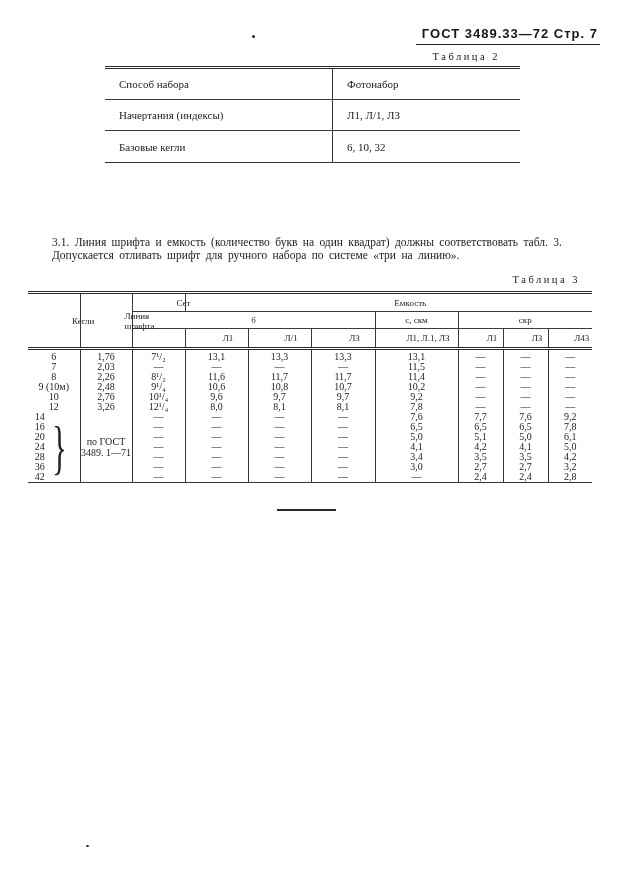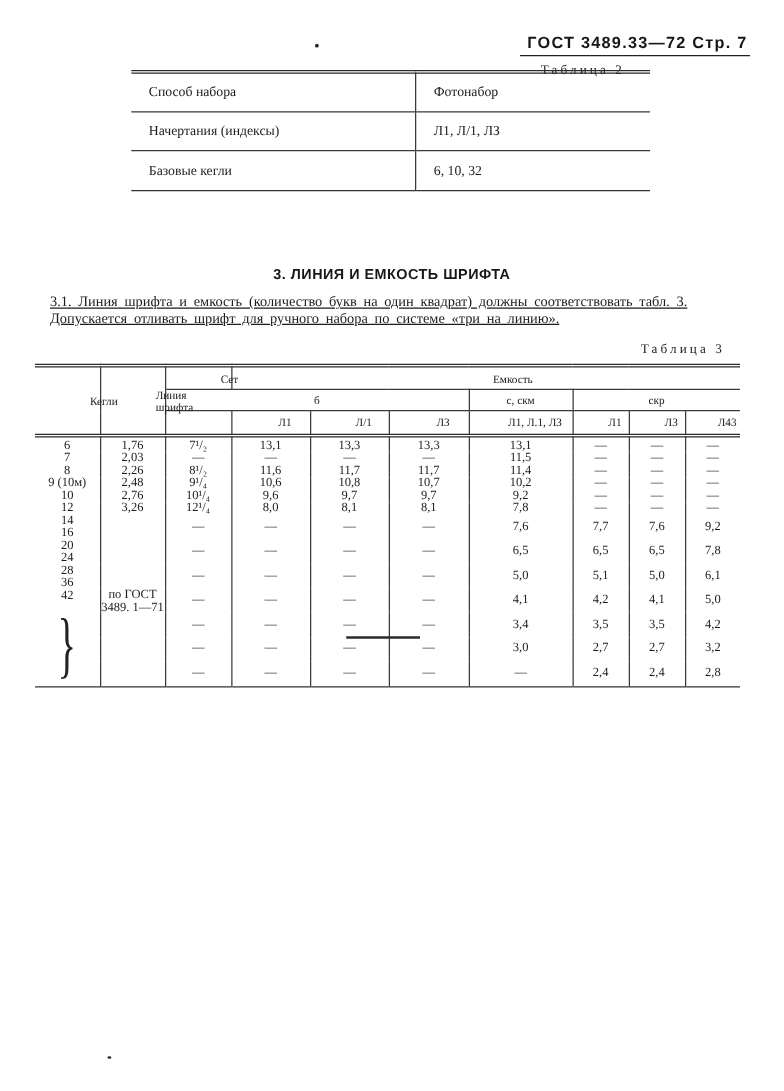--- a/index.html
+++ b/index.html
@@ -19,39 +19,39 @@
   }
   .lbl2{top:51px;right:127px;}
   .lbl3{top:274px;right:47px;}
   .speck{position:absolute;background:#222;border-radius:50%;}
   .speck1{left:252px;top:35px;width:3px;height:3px;}
   .speck2{left:86px;top:845px;width:3px;height:2px;}
 
   
   table{border-collapse:collapse;table-layout:fixed;}
   .t2{
-    position:absolute;left:105px;top:56px;width:415px;
+    position:absolute;left:105px;top:66px;width:415px;
     border-top:3px double #2a2a2a;border-bottom:1.3px solid #333;
     font-size:11px;
   }
   .t2 td{vertical-align:middle;padding:2px 8px 2px 14px;border-bottom:1.2px solid #3a3a3a;}
   .t2 tr:last-child td{border-bottom:none;}
   .t2 td.lab{width:205px;border-right:1.2px solid #3a3a3a;}
   .t2 tr:nth-child(1) td{height:26px;}
   .t2 tr:nth-child(2) td{height:26px;}
   .t2 tr:nth-child(3) td{height:27px;}
   .t2 tr:nth-child(4) td{height:38px;}
 
   
   .sec-heading{
     position:absolute;top:214px;left:0;width:100%;text-align:center;
     font-family:"Liberation Sans", sans-serif;font-weight:bold;
     font-size:11.5px;letter-spacing:.4px;color:#171717;margin:0;
   }
-  .body-text{position:absolute;top:236px;left:16px;width:572px;text-decoration:underline;}
+  .body-text{position:absolute;top:236px;left:28px;width:572px;}
   .body-text p{
     margin:0;font-size:11.5px;line-height:12.6px;text-align:justify;
     text-indent:24px;word-spacing:2.5px;color:#1c1c1c;
   }
 
   
   .t3{
     position:absolute;left:28px;top:291px;width:564px;
     border-top:3px double #2a2a2a;border-bottom:1.3px solid #333;
   }
@@ -63,21 +63,21 @@
   .t3 thead tr:nth-child(1) th{height:17px;padding-left:44px;}
   .t3 thead tr:nth-child(2) th{height:16px;}
   .t3 thead tr:nth-child(3) th{height:18px;padding-left:24px;}
   .t3 .br{border-right:1.1px solid #3a3a3a;}
   .t3 .hb{border-bottom:1.3px solid #3a3a3a;}
   .t3 tbody td{
     font-size:10px;line-height:10px;height:10px;text-align:center;
     vertical-align:middle;padding:0;color:#1c1c1c;
   }
   .t3 tbody tr:first-child td{padding-top:2px;}
-  .kegli-group-inner{display:flex;align-items:center;justify-content:flex-start;gap:1px;flex-direction:column;}
+  .kegli-group-inner{display:flex;align-items:center;justify-content:center;gap:1px;}
   .kegli-nums div{line-height:10px;height:10px;text-align:right;}
   .brace{
     font-size:56px;line-height:66px;font-weight:normal;color:#222;
     transform:scaleX(.55) scaleY(1.05);display:inline-block;
   }
   .gost-note div{line-height:11px;}
   .end-divider{position:absolute;left:277px;top:509px;width:59px;height:2px;background:#2a2a2a;}
 </style>
 </head>
 <body>
@@ -99,21 +99,20 @@
           <td class="lab">Начертания (индексы)</td>
           <td>Л1, Л/1, ЛЗ</td>
         </tr>
         <tr>
           <td class="lab">Базовые кегли</td>
           <td>6, 10, 32</td>
         </tr>
       </tbody>
   </table>
 
-  <h3 class="sec-heading">3. ЛИНИЯ И ЕМКОСТЬ ШРИФТА</h3>
 
   <div class="body-text">
     <p>3.1. Линия шрифта и емкость (количество букв на один квадрат) должны соответствовать табл. 3.</p>
     <p>Допускается отливать шрифт для ручного набора по системе «три на линию».</p>
   </div>
 
   <div class="tbl-label lbl3">Таблица 3</div>
 
   <table class="t3">
     <colgroup>

